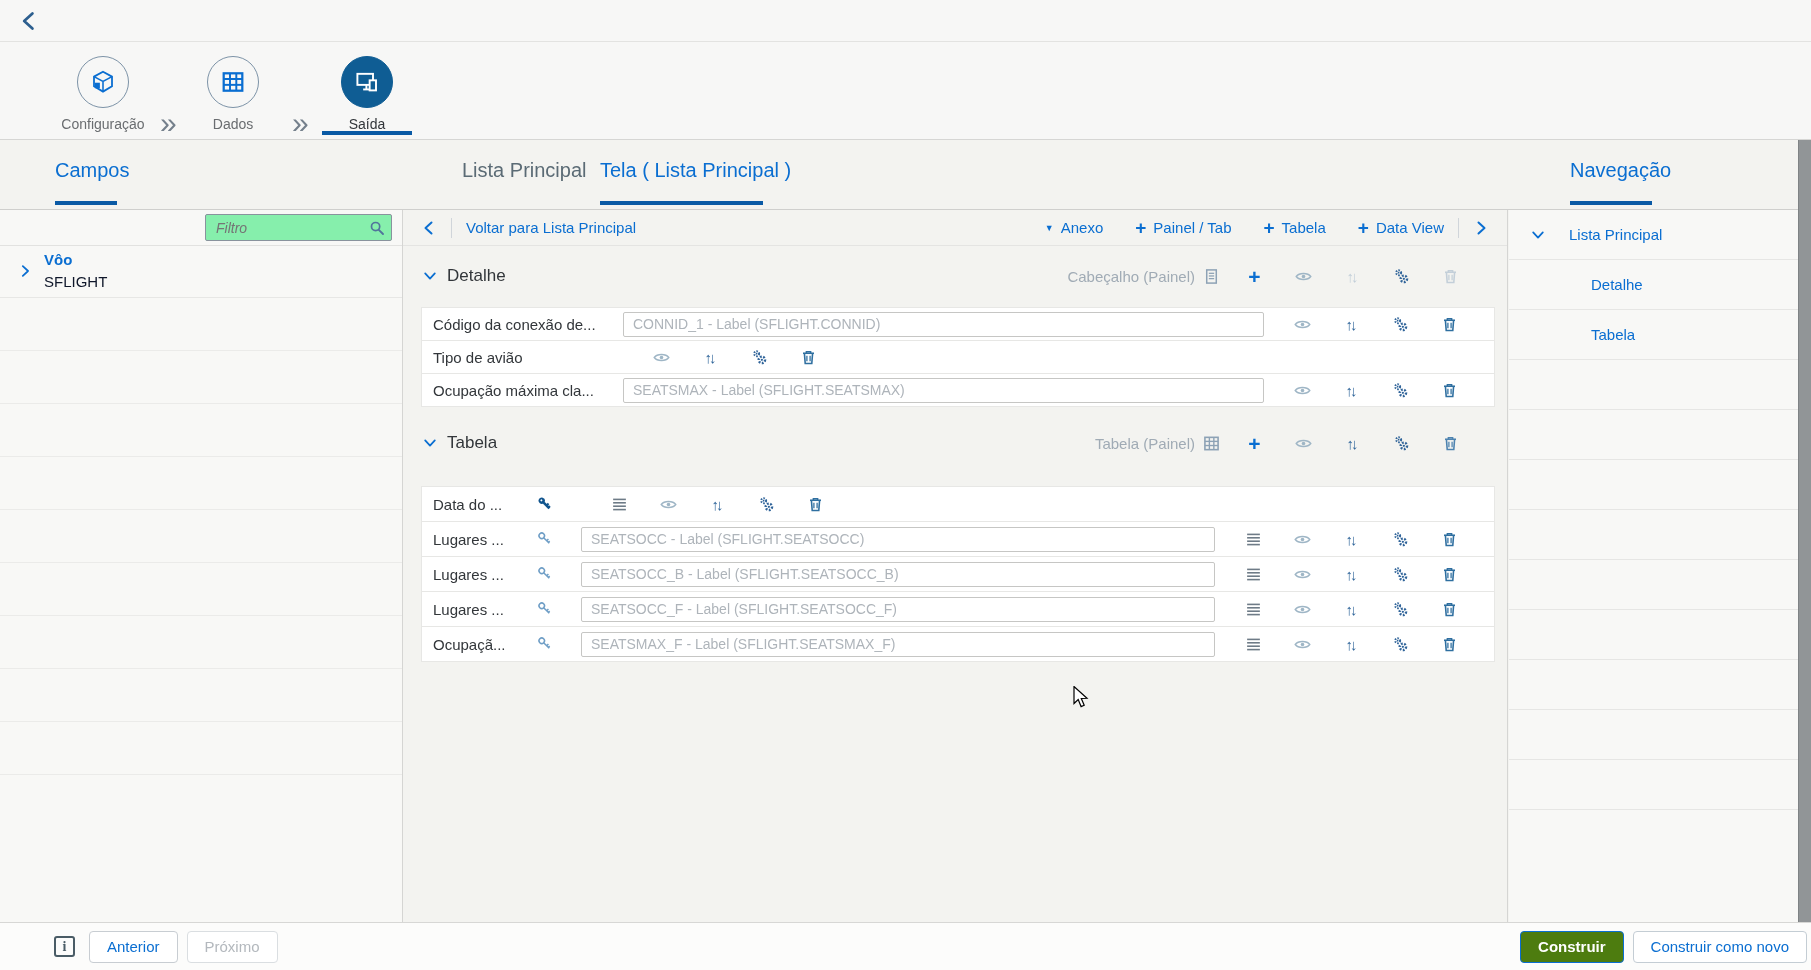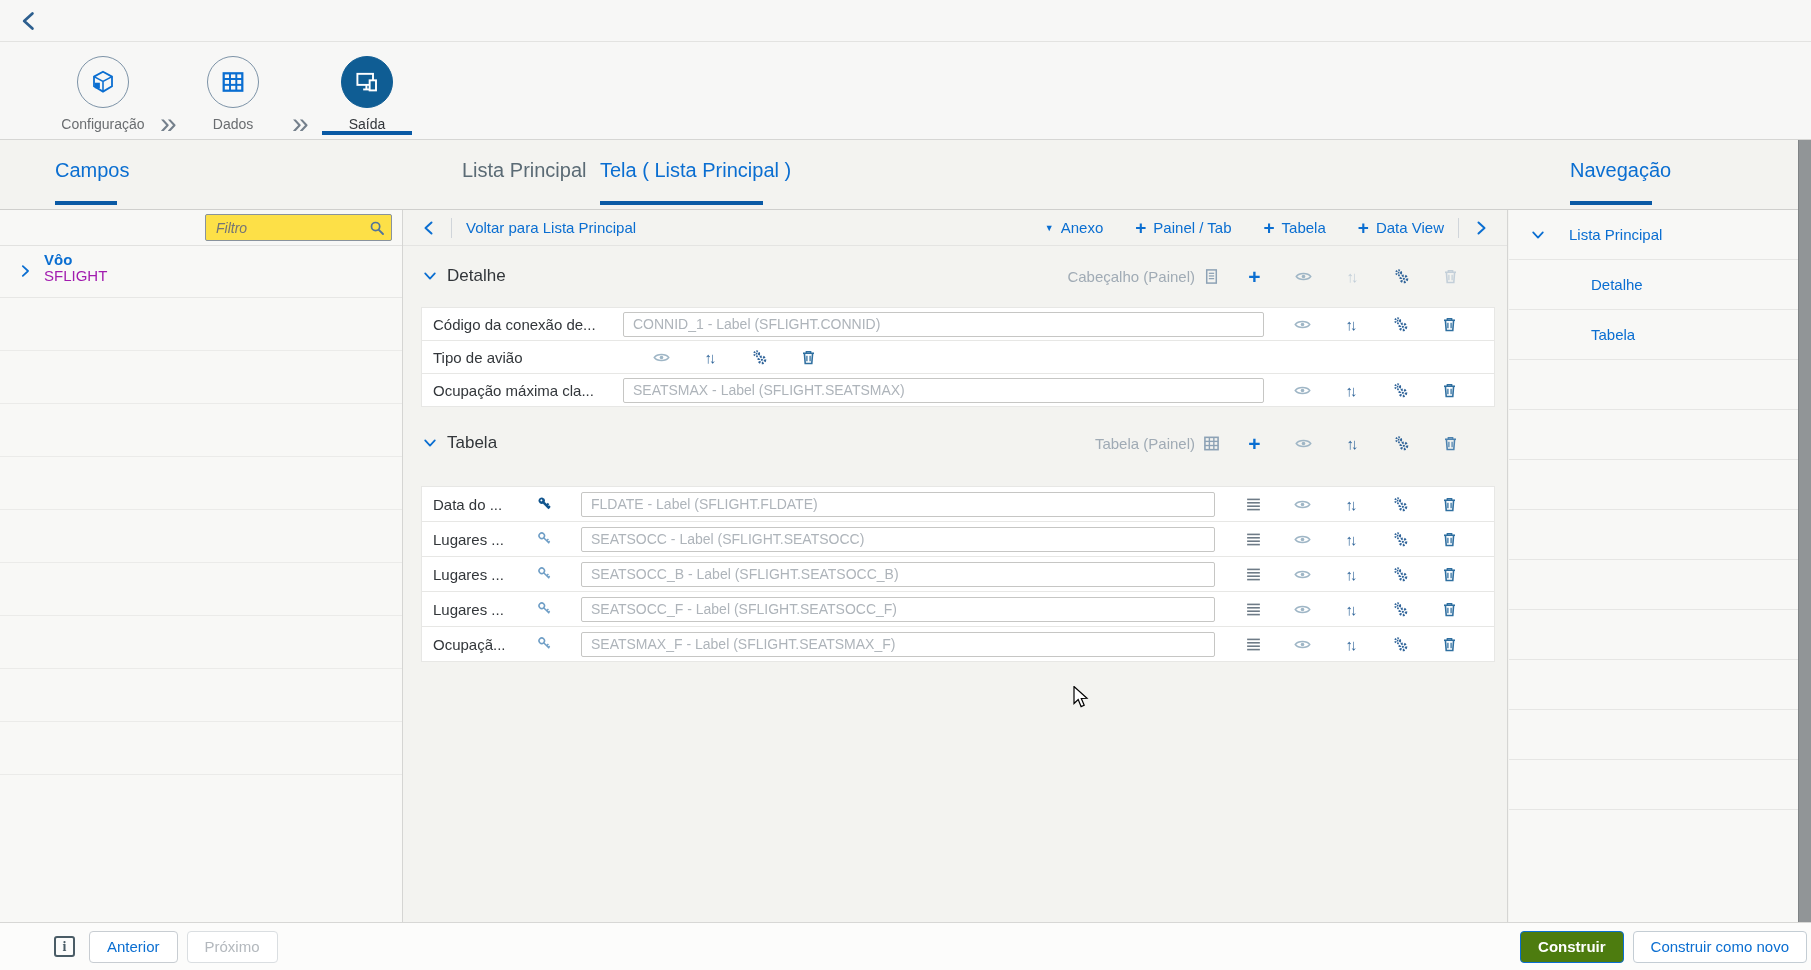--- a/index.html
+++ b/index.html
@@ -29,29 +29,29 @@
   
   .tabstrip { left:0; top:140px; width:1811px; height:70px; background:#f3f3f0; border-bottom:1px solid #cfcfcd; }
   .tab { position:absolute; top:19px; font-size:20px; cursor:pointer; }
   .tab.blue { color:#0a6ed1; }
   .tab.gray { color:#5b6b75; }
   .tab-underline { position:absolute; bottom:4px; height:4px; background:#0a5aa5; }
 
   
   .leftpanel { left:0; top:210px; width:403px; height:712px; background:#f8f8f6; border-right:1px solid #d5d5d3; }
   .filterrow { position:relative; height:36px; border-bottom:1px solid #e2e2e0; }
-  .filterbox { position:absolute; left:205px; top:4px; width:187px; height:27px; background:#fde047;
+  .filterbox { position:absolute; left:205px; top:4px; width:187px; height:27px; background:#86efac;
                border:1px solid #89939d; border-radius:2px; display:flex; align-items:center; padding:0 6px 0 10px; }
   .filterbox input { flex:1; border:none; outline:none; font-family:"Liberation Sans",sans-serif;
                      font-size:14px; font-style:italic; color:#74777a; background:transparent; min-width:0; }
   .filterbox .mag { width:16px; height:16px; color:#51749b; flex:0 0 auto; cursor:pointer; }
   .treerow { position:relative; height:52px; border-bottom:1px solid #e7e7e5; }
   .treerow .tchev { position:absolute; left:18px; top:18px; width:14px; height:14px; color:#0a6ed1; cursor:pointer; }
   .treerow .troot { position:absolute; left:44px; top:5px; font-size:15px; font-weight:bold; color:#0a6ed1; }
-  .treerow .titem { position:absolute; left:44px; top:21px; font-size:15px; color:#a21caf; }
+  .treerow .titem { position:absolute; left:44px; top:27px; font-size:15px; color:#0f172a; }
   .emptyrow { height:53px; border-bottom:1px solid #ebebe9; }
 
   
   .mainarea { left:403px; top:210px; width:1105px; height:712px; background:#f3f3f0; border-right:1px solid #d5d5d3; }
   .maintoolbar { position:relative; height:36px; border-bottom:1px solid #e4e4e2; display:flex; align-items:center;
                  padding:0 18px 0 18px; color:#0a6ed1; font-size:15px; }
   .maintoolbar .chev { width:16px; height:16px; color:#0a6ed1; cursor:pointer; }
   .vsep { width:1px; height:20px; background:#d0d5da; margin:0 14px; }
   .tb-link { cursor:pointer; white-space:nowrap; }
   .tb-spacer { flex:1; }
@@ -454,21 +454,20 @@
     </div>
 
     <div class="rows table-rows">
       <div class="frow">
         <span class="flabel tlabel">Data do ...</span>
         <div class="keyslot">
             <svg class="keyic key-solid">
               <use href="#sym-key-solid"></use>
             </svg>
           </div>
-        <input class="fvalue" readonly="" value="FLDATE - Label (SFLIGHT.FLDATE)" style="">
         <div class="row-icons">
           <div class="icon-slot">
               <svg class="ic16 c-ham">
                 <use href="#sym-ham"></use>
               </svg>
             </div>
           <div class="icon-slot">
               <svg class="ic16 c-eye">
                 <use href="#sym-eye"></use>
               </svg>

